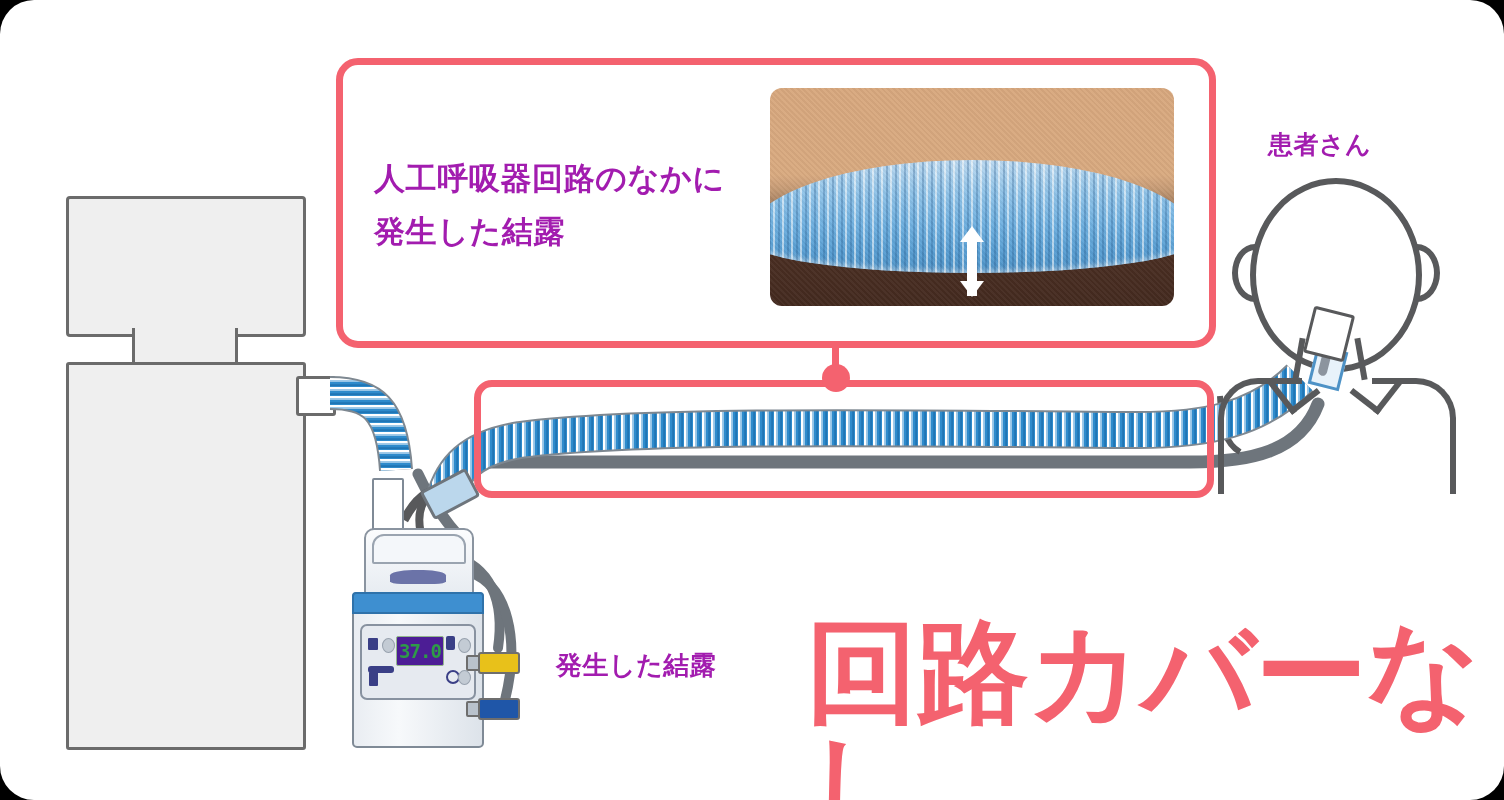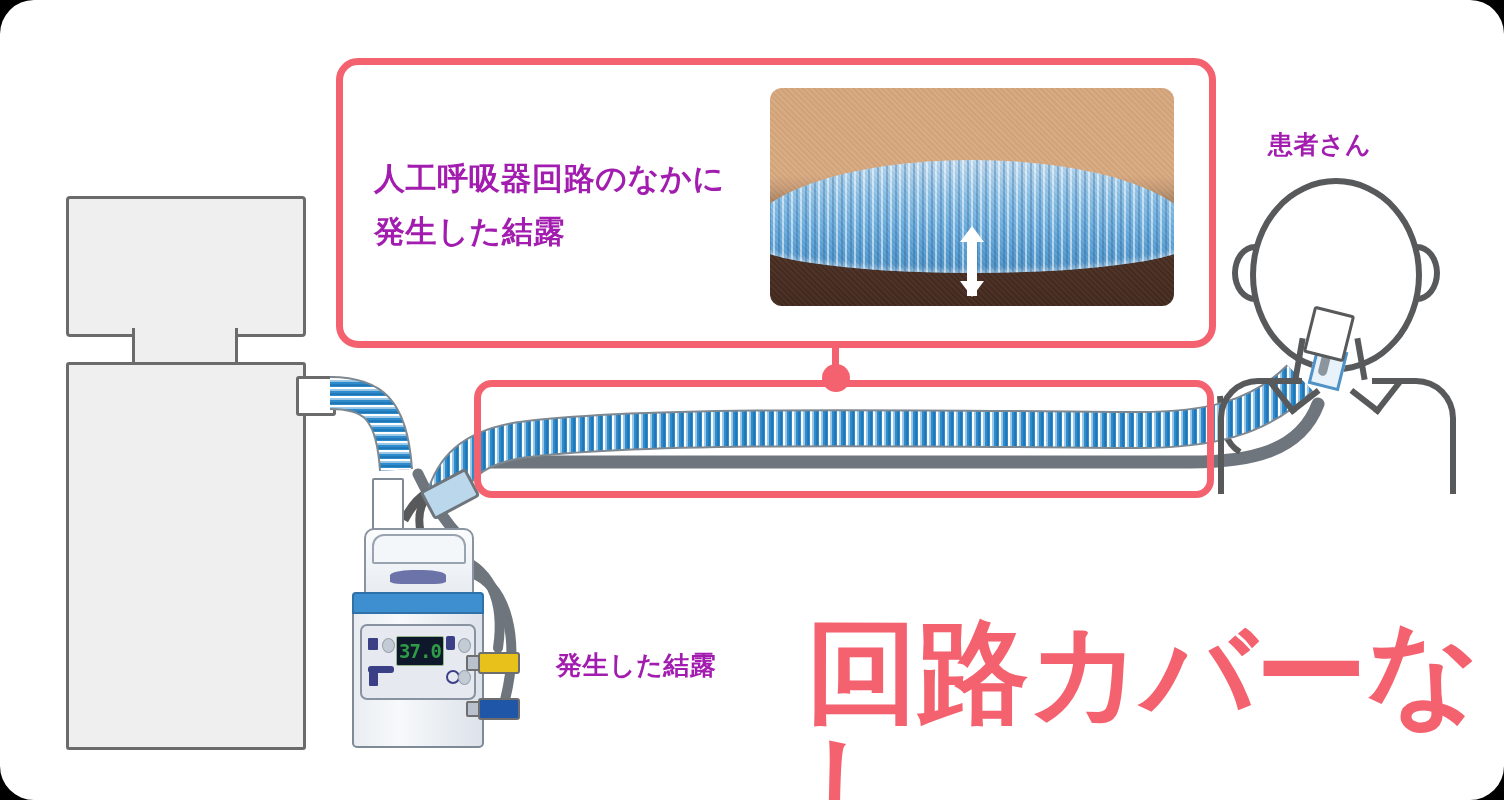--- a/index.html
+++ b/index.html
@@ -69,21 +69,21 @@
       border:7px solid #F4626F;border-radius:18px;background:transparent;}
 
   
   #hum-base{left:352px;top:592px;width:128px;height:152px;
       background:linear-gradient(90deg,#E9EDF2,#F7F9FB 35%,#DDE3EA);
       border:2px solid #7F8A96;border-radius:5px;}
   #hum-top-band{left:352px;top:592px;width:128px;height:18px;
       background:#3E8FD0;border:2px solid #2F72AA;border-radius:4px 4px 0 0;}
   #hum-panel{left:360px;top:624px;width:112px;height:72px;
       background:#E6EAF0;border:2px solid #8892A0;border-radius:7px;}
-  #lcd{left:396px;top:636px;width:46px;height:28px;background:#0f172a;
+  #lcd{left:396px;top:636px;width:46px;height:28px;background:#4c1d95;
       border:1px solid #93B68D;border-radius:2px;
       display:flex;align-items:center;justify-content:center;
       font-family:"DejaVu Sans Mono","Liberation Mono",monospace;
       font-size:19px;font-weight:bold;color:#2E9B47;letter-spacing:-1px;}
   .knob{position:absolute;width:11px;height:13px;border-radius:50%;
       background:#C3CBD4;border:1px solid #98A2AE;}
   .navyicon{position:absolute;background:#3A3F86;}
   #hum-chamber{left:364px;top:528px;width:106px;height:68px;
       background:linear-gradient(180deg,#FBFCFD,#E6EBF1);
       border:2px solid #8A94A0;border-radius:10px 10px 4px 4px;}

